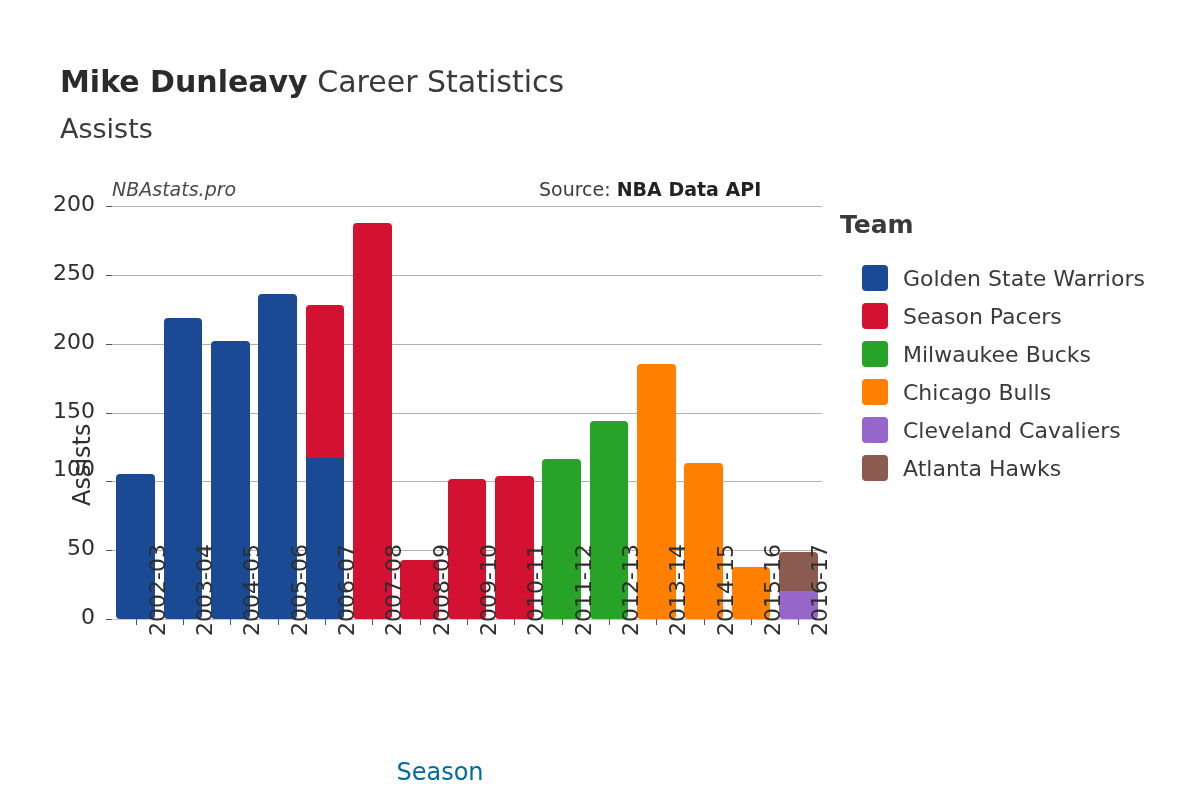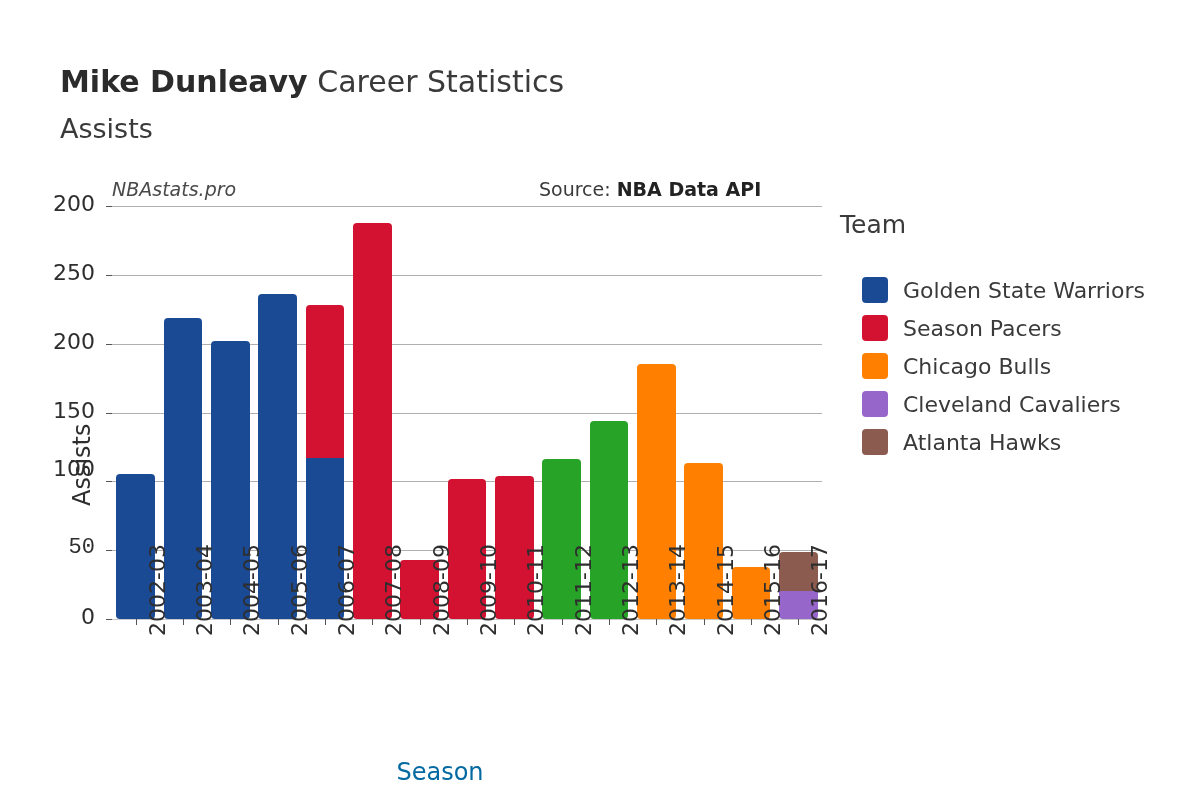--- a/index.html
+++ b/index.html
@@ -88,22 +88,22 @@
     text-align: center; font-size: 24px; color: #0369a1;
   }
   .xaxis-line {
     position: absolute; left: 112px; top: 619px; width: 710px; height: 1px;
     background: #c9c9c9;
   }
 
   
   .legend { position: absolute; left: 840px; top: 210px; width: 350px; }
   .legend-title {
-    font-size: 25px; color: #3a3a3a; margin: 0 0 32px 0;
-    font-weight: normal;
+    font-size: 25px; color: #3a3a3a; margin: 0 0 20px 0;
+    font-weight: bold;
   }
   .legend-item {
     display: flex; align-items: center; height: 38px;
   }
   .legend-swatch {
     width: 26px; height: 26px; border-radius: 4px; flex: 0 0 26px;
     margin-right: 15px; margin-left: 22px;
   }
   .legend-text { font-size: 22px; color: #3a3a3a; white-space: nowrap; }
 </style>
@@ -182,21 +182,21 @@
         <div class="bar-group" style="left: 666.927px; width: 38.8133px;">
           <div class="seg" title="Cleveland Cavaliers — 2016-17: 20" style="height: 27.5333px; background: rgb(151, 102, 203);"></div>
           <div class="seg" title="Atlanta Hawks — 2016-17: 29" style="height: 39.9233px; background: rgb(139, 91, 79);"></div>
         </div>
       </div>
   </div>
   <div class="xaxis-line"></div>
   <div id="yticks">
       <div class="ytick-label" style="left: 0px; width: 95px; top: 604px;">0</div>
       <div class="ytick-mark" style="left: 106px; top: 619px;"></div>
-      <div class="ytick-label" style="left: 0px; width: 95px; top: 535.167px; font-family: Liberation Mono, monospace;">50</div>
+      <div class="ytick-label" style="left: 0px; width: 95px; top: 535.167px;">50</div>
       <div class="ytick-mark" style="left: 106px; top: 550.167px;"></div>
       <div class="ytick-label" style="left: 0px; width: 95px; top: 456px;">100</div>
       <div class="ytick-mark" style="left: 106px; top: 481.333px;"></div>
       <div class="ytick-label" style="left: 0px; width: 95px; top: 397.5px;">150</div>
       <div class="ytick-mark" style="left: 106px; top: 412.5px;"></div>
       <div class="ytick-label" style="left: 0px; width: 95px; top: 328.667px;">200</div>
       <div class="ytick-mark" style="left: 106px; top: 343.667px;"></div>
       <div class="ytick-label" style="left: 0px; width: 95px; top: 259.833px;">250</div>
       <div class="ytick-mark" style="left: 106px; top: 274.833px;"></div>
       <div class="ytick-label" style="left: 0px; width: 95px; top: 191px;">200</div>
@@ -241,20 +241,24 @@
     <div id="legend-items">
         <div class="legend-item">
           <span class="legend-swatch" style="background: rgb(27, 74, 149);"></span>
           <span class="legend-text">Golden State Warriors</span>
         </div>
         <div class="legend-item">
           <span class="legend-swatch" style="background: rgb(211, 18, 49);"></span>
           <span class="legend-text">Season Pacers</span>
         </div>
         <div class="legend-item">
+          <span class="legend-swatch" style="background: rgb(39, 163, 39);"></span>
+          <span class="legend-text">Milwaukee Bucks</span>
+        </div>
+        <div class="legend-item">
           <span class="legend-swatch" style="background: rgb(255, 128, 0);"></span>
           <span class="legend-text">Chicago Bulls</span>
         </div>
         <div class="legend-item">
           <span class="legend-swatch" style="background: rgb(151, 102, 203);"></span>
           <span class="legend-text">Cleveland Cavaliers</span>
         </div>
         <div class="legend-item">
           <span class="legend-swatch" style="background: rgb(139, 91, 79);"></span>
           <span class="legend-text">Atlanta Hawks</span>

